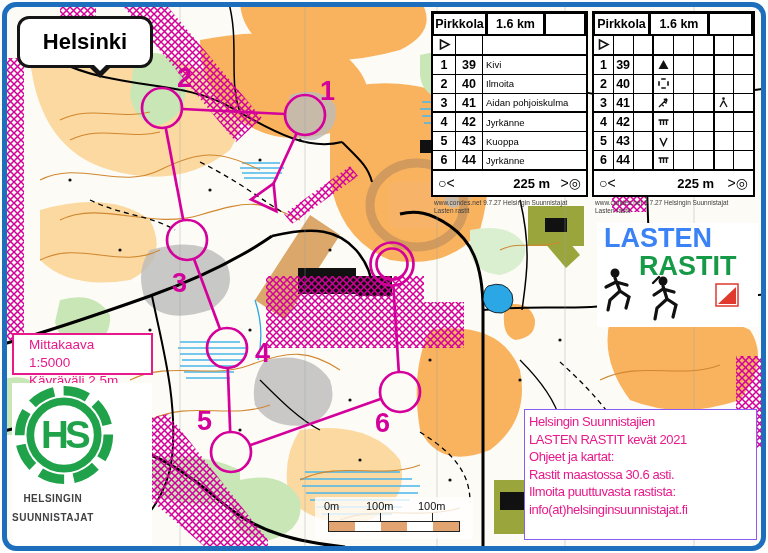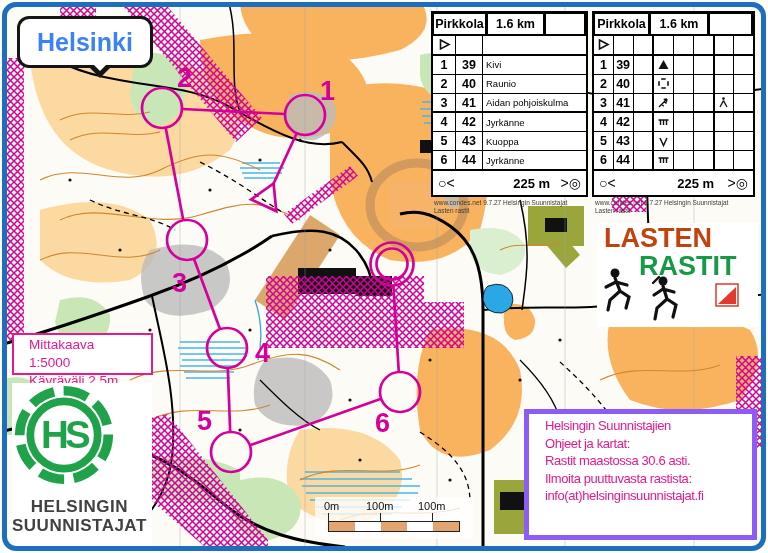--- a/index.html
+++ b/index.html
@@ -11,21 +11,21 @@
          box-shadow:0 0 0 14px #fff;z-index:50;pointer-events:none;}
 
   
   .bubble{position:absolute;left:17px;top:16px;width:130px;height:46px;background:#fff;
           border:3.5px solid #151515;border-radius:12px;z-index:20;}
   .bubble::after{content:"";position:absolute;left:70px;bottom:-13px;border:10px solid transparent;
           border-top-color:#151515;border-bottom:none;}
   .bubble::before{content:"";position:absolute;left:73px;bottom:-6px;border:7px solid transparent;
           border-top-color:#fff;border-bottom:none;z-index:2;}
   .bubble .t{width:100%;height:100%;display:flex;align-items:center;justify-content:center;
-          font-size:25px;font-weight:bold;color:#3b82f6;}
+          font-size:22px;font-weight:bold;color:#000000;}
 
   
   .sheet{position:absolute;background:#fff;border:2px solid #000;box-sizing:border-box;
          display:flex;flex-direction:column;z-index:20;}
   #sheet1{left:431px;top:11px;width:157px;height:186px;}
   #sheet2{left:592px;top:11px;width:163px;height:186px;}
   .shead{display:flex;flex:none;height:23px;}
   .hcell{border:2px solid #000;margin:-1px 0 0 -1px;display:flex;align-items:center;
          justify-content:center;font-weight:bold;font-size:12.5px;background:#fff;box-sizing:border-box;}
   .srow{display:flex;flex:1;border-bottom:1px solid #000;min-height:0;}
@@ -44,30 +44,30 @@
          justify-content:space-between;padding:0 5px;}
   .sfoot .sym{font-size:14px;line-height:1;}
   .sfoot .dist{font-weight:bold;font-size:13px;margin-left:48px;}
   .credits{position:absolute;font-size:6.5px;line-height:7.5px;color:#3c3c3c;z-index:20;}
 
   
   .scalebox{position:absolute;left:12px;top:333px;width:141px;height:42px;background:#fff;
             border:2.5px solid #e8198b;box-sizing:border-box;z-index:20;
             color:#e8198b;font-size:13.5px;line-height:18px;padding:1px 15px;}
   .infobox{position:absolute;left:524px;top:409px;width:233px;height:131px;background:#fff;
-           border:5px solid #8b5cf6;box-sizing:border-box;z-index:30;color:#e8198b;
-           font-size:13px;letter-spacing:-0.4px;line-height:17.6px;padding:3px 16px;white-space:nowrap;}
+           border:1px solid #8b5cf6;box-sizing:border-box;z-index:30;color:#e8198b;
+           font-size:13px;letter-spacing:-0.4px;line-height:17.6px;padding:3px 4px;white-space:nowrap;}
 
   
   .lasten{position:absolute;left:597px;top:223px;width:161px;height:104px;background:#fff;z-index:20;}
-  .lasten .l1{position:absolute;left:7px;top:0px;color:#c2410c;font-weight:bold;font-size:27px;}
+  .lasten .l1{position:absolute;left:7px;top:0px;color:#3b82f6;font-weight:bold;font-size:27px;}
   .lasten .l2{position:absolute;left:42px;top:28px;color:#169a47;font-weight:bold;font-size:27px;}
   .hslogo{position:absolute;left:12px;top:383px;width:140px;height:162px;background:#fff;z-index:20;
           display:flex;flex-direction:column;align-items:flex-start;}
-  .hslogo .words{margin-top:10px;text-align:center;color:#414042;font-weight:bold;font-size:17px;
+  .hslogo .words{margin-top:2px;text-align:center;color:#414042;font-weight:bold;font-size:10px;
           line-height:19px;letter-spacing:0.5px;}
 
   
   .scalebar{position:absolute;left:315px;top:497px;width:158px;height:42px;z-index:20;
             background:rgba(255,255,255,0.78);border-radius:2px;}
   .scalebar .lbl{position:absolute;top:3px;font-size:11px;color:#111;}
   .scalebar .bar{position:absolute;left:13px;top:24px;width:130px;height:9px;border:1px solid #222;
             display:flex;box-sizing:content-box;background:#fff;}
   .scalebar .seg{width:26px;height:100%;}
   .scalebar .seg.o{background:#e2a470;}
@@ -279,21 +279,21 @@
       <div class="c desc"></div>
     </div>
     <div class="srow">
       <div class="c n">1</div>
       <div class="c code">39</div>
       <div class="c desc">Kivi</div>
     </div>
     <div class="srow">
       <div class="c n">2</div>
       <div class="c code">40</div>
-      <div class="c desc">Raunio</div>
+      <div class="c desc">Ilmoita</div>
     </div>
     <div class="srow thick">
       <div class="c n">3</div>
       <div class="c code">41</div>
       <div class="c desc">Aidan pohjoiskulma</div>
     </div>
     <div class="srow">
       <div class="c n">4</div>
       <div class="c code">42</div>
       <div class="c desc">Jyrkänne</div>
@@ -476,20 +476,21 @@
       <text x="54" y="68" text-anchor="middle" font-size="40" font-weight="bold" fill="#1fa24a" font-family="Liberation Sans, sans-serif" letter-spacing="-4">HS</text>
     </svg>
     <div class="words">
       <div>HELSINGIN</div>
       <div>SUUNNISTAJAT</div>
     </div>
   </div>
 
   <div class="infobox">
     <div>Helsingin Suunnistajien</div>
+    <div>LASTEN RASTIT kevät 2021</div>
     <div>Ohjeet ja kartat:</div>
     <div>Rastit maastossa 30.6 asti.</div>
     <div>Ilmoita puuttuvasta rastista:</div>
     <div>info(at)helsinginsuunnistajat.fi</div>
   </div>
 
   <div class="scalebar">
     <span class="lbl" style="left:9px;">0m</span>
     <span class="lbl" style="left:51px;">100m</span>
     <span class="lbl" style="left:103px;">100m</span>

